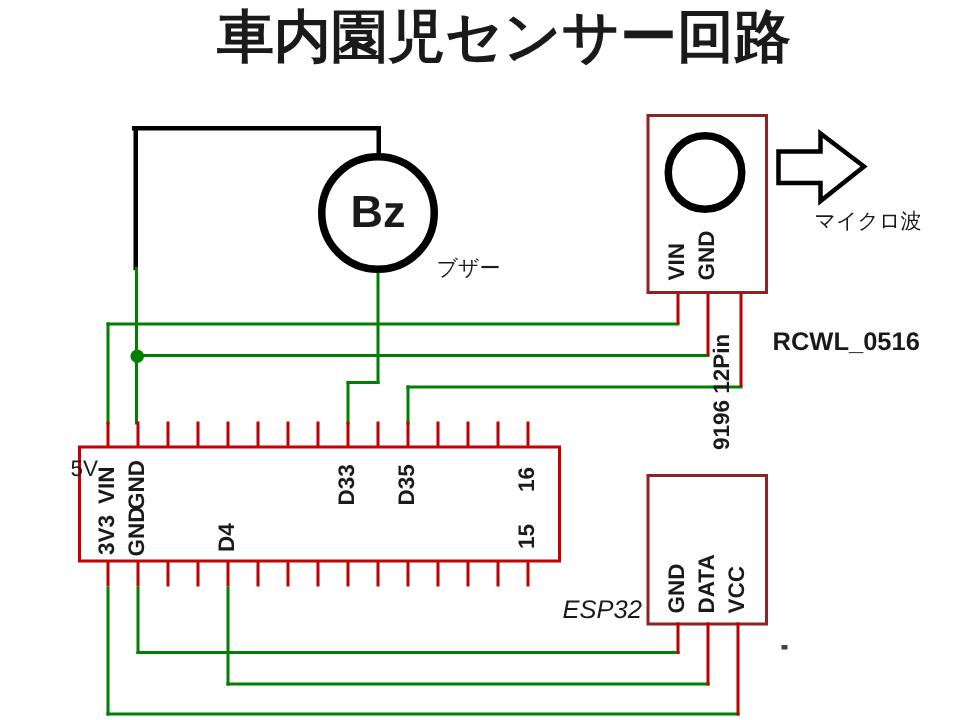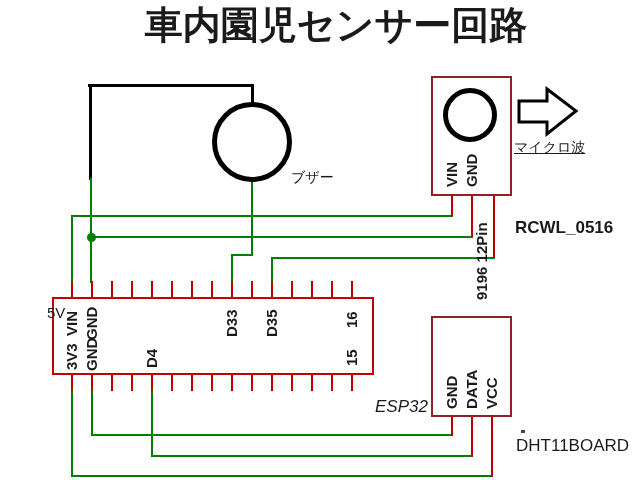--- a/index.html
+++ b/index.html
@@ -70,24 +70,25 @@
   <div class="vlabel" style="left:464px;top:187px;">GND</div>
   <div class="pin" style="left:451px;top:196px;height:20px;"></div>
   <div class="pin" style="left:471px;top:196px;height:41px;"></div>
   <div class="pin" style="left:493px;top:196px;height:62px;"></div>
   <div class="vlabel" style="left:474px;top:300px;">9196 12Pin</div>
   <div class="caption" style="left:515px;top:218px;font-weight:bold;">RCWL_0516</div>
 
   <svg class="abs" style="left:517px;top:86px;" width="62" height="52" viewBox="0 0 62 52">
     <polygon points="2,15 30,15 30,3 59,25 30,48 30,36 2,36" fill="#ffffff" stroke="#000000" stroke-width="3"></polygon>
   </svg>
-  <div class="small-caption" style="left:514px;top:139px;text-decoration:underline;">マイクロ波</div>
+  <div class="small-caption" style="left:543px;top:139px;">マイクロ波</div>
 
   <div class="circle" style="left:212px;top:102px;width:80px;height:80px;"></div>
-  <div class="small-caption" style="left:291px;top:170px;font-family:Liberation Serif, serif;">ブザー</div>
+  <div class="bz-text">Bz</div>
+  <div class="small-caption" style="left:291px;top:170px;">ブザー</div>
 
   <div class="module m-red" style="left:52px;top:297px;width:322px;height:78px;"></div>
   <div id="esp32-pins">
       <div class="pin" style="left: 71px; top: 281px; height: 17px;"></div>
       <div class="pin" style="left: 91px; top: 281px; height: 17px;"></div>
       <div class="pin" style="left: 111px; top: 281px; height: 17px;"></div>
       <div class="pin" style="left: 131px; top: 281px; height: 17px;"></div>
       <div class="pin" style="left: 151px; top: 281px; height: 17px;"></div>
       <div class="pin" style="left: 171px; top: 281px; height: 17px;"></div>
       <div class="pin" style="left: 191px; top: 281px; height: 17px;"></div>
@@ -129,15 +130,14 @@
   <div class="caption" style="left:375px;top:397px;font-style:italic;">ESP32</div>
 
   <div class="module m-dark" style="left:431px;top:316px;width:81px;height:101px;"></div>
   <div class="vlabel" style="left:444px;top:409px;">GND</div>
   <div class="vlabel" style="left:464px;top:409px;">DATA</div>
   <div class="vlabel" style="left:484px;top:409px;">VCC</div>
   <div class="pin" style="left:451px;top:415px;height:21px;"></div>
   <div class="pin" style="left:471px;top:415px;height:42px;"></div>
   <div class="pin" style="left:491px;top:415px;height:62px;"></div>
   <div class="stray" style="left:521px;top:430px;width:4px;height:3px;"></div>
-  <div class="caption" style="left:516px;top:436px;">DHT11BOARD</div>
 
 </div>
 
 </body></html>

